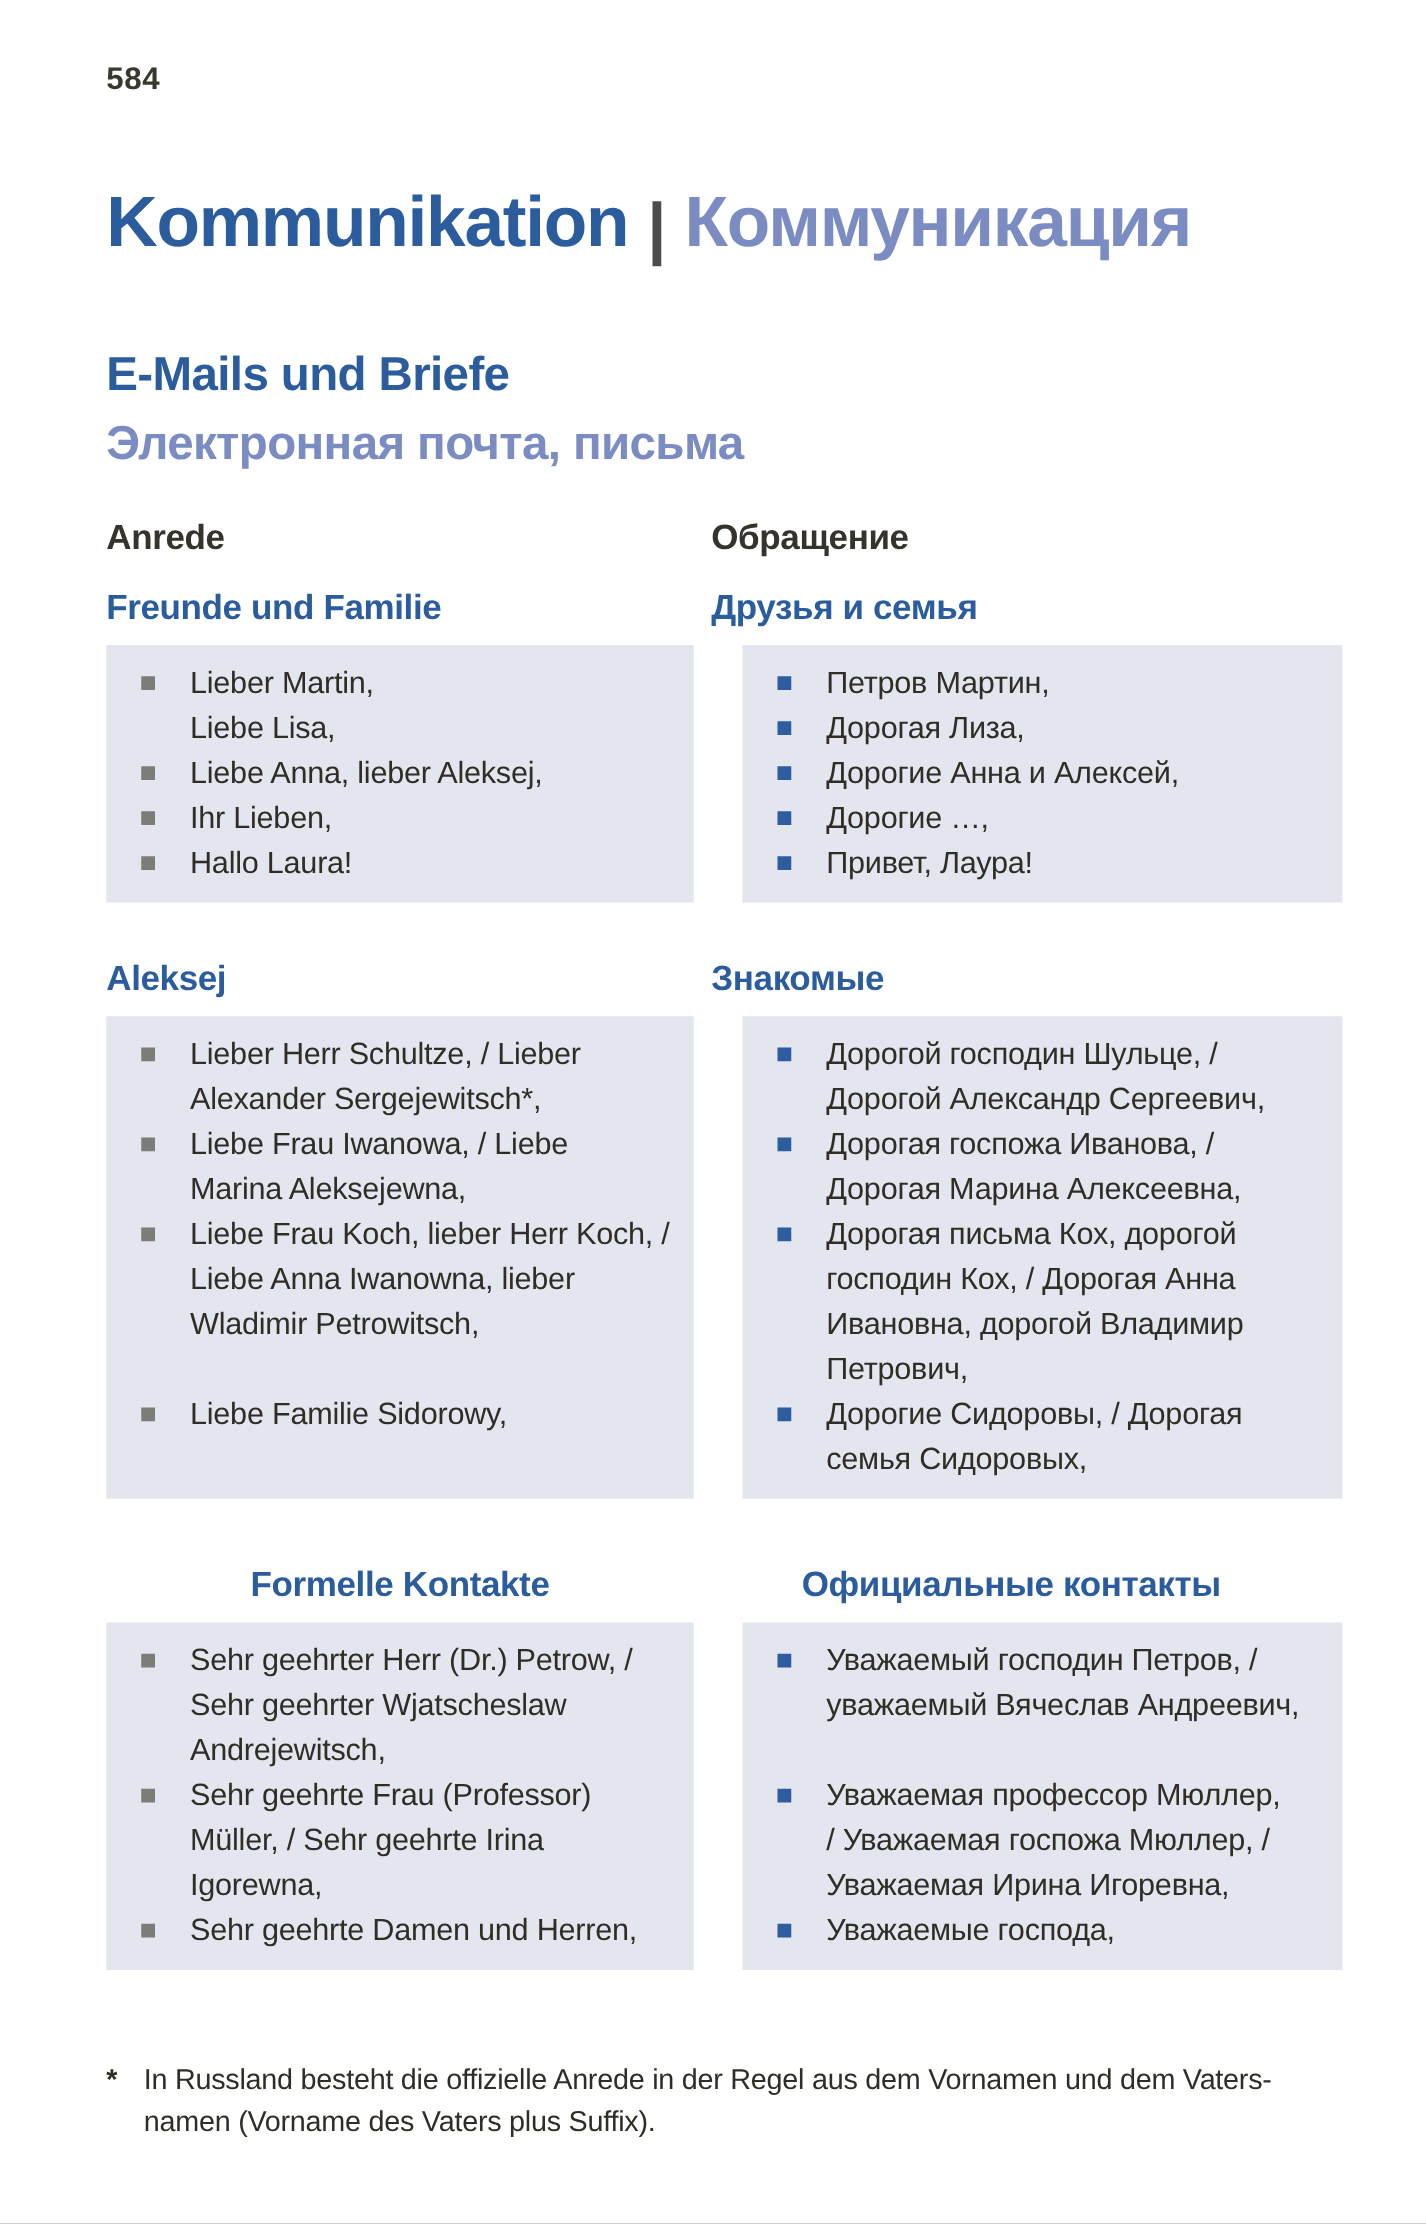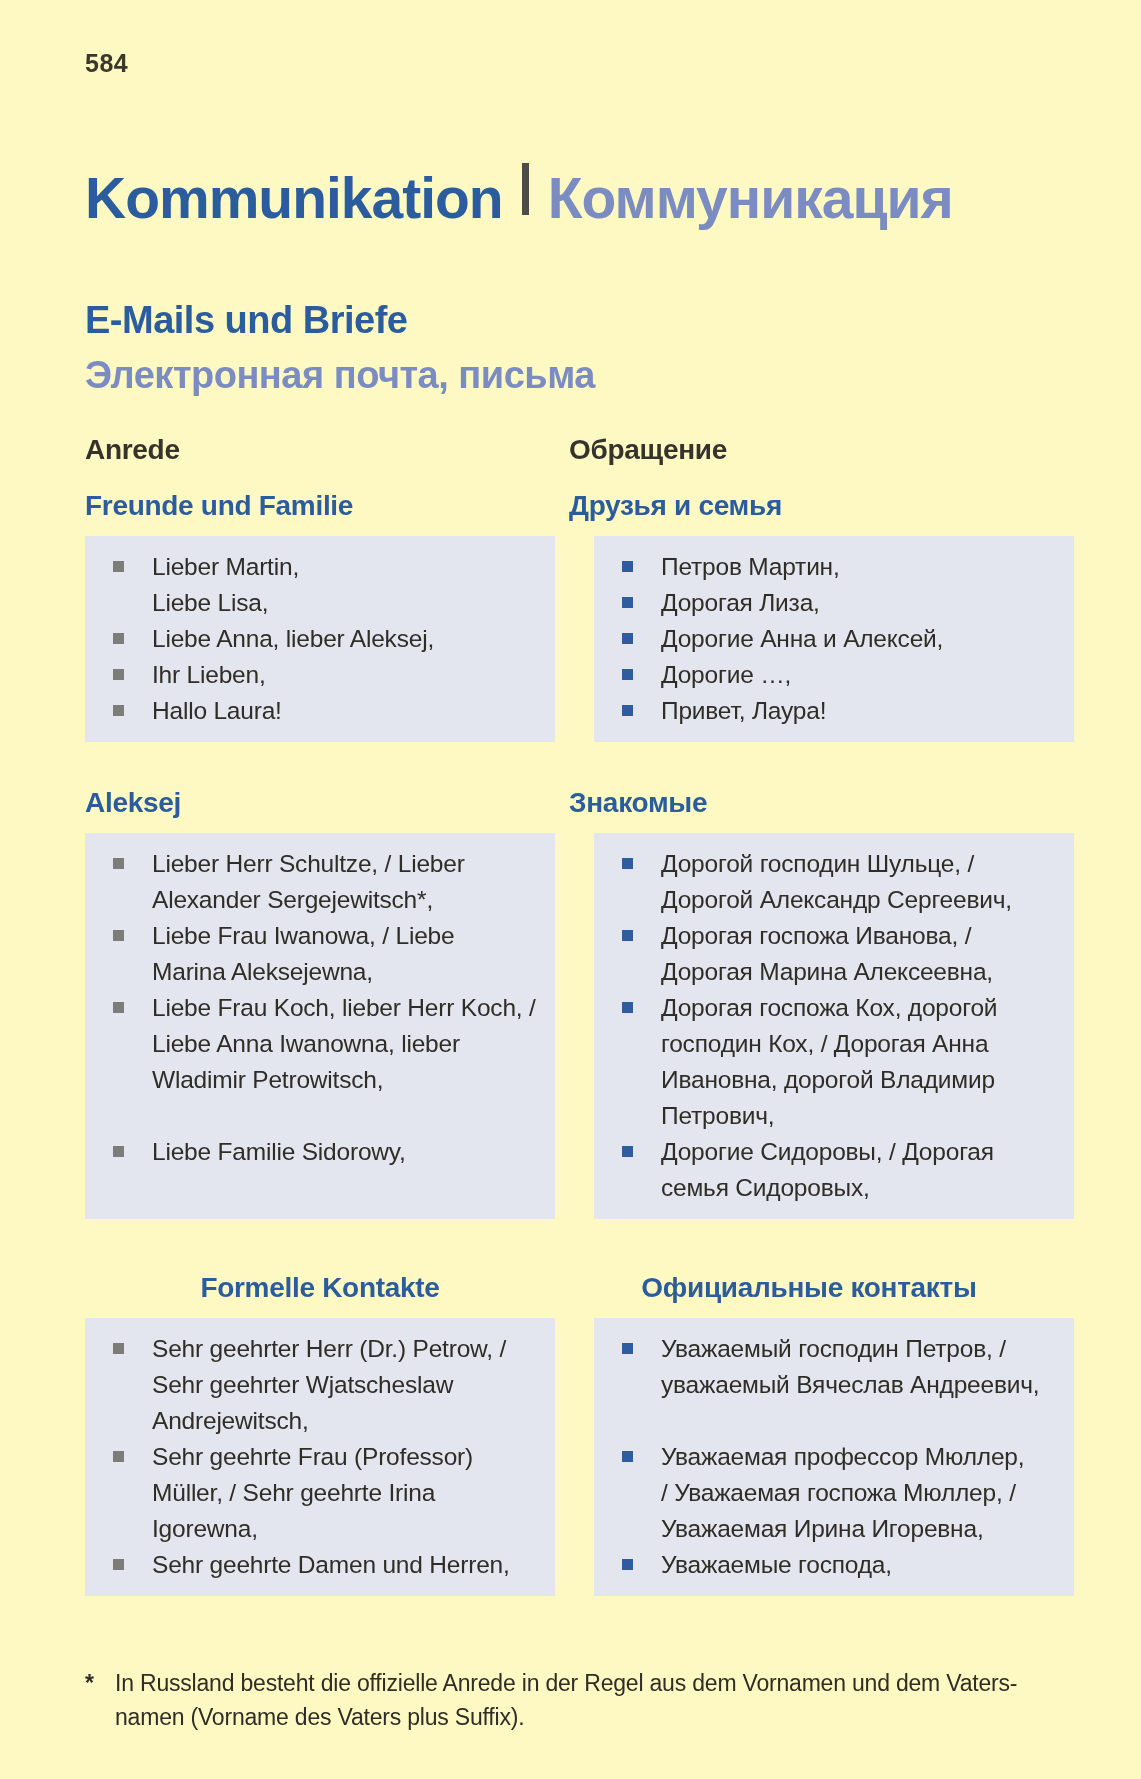--- a/index.html
+++ b/index.html
@@ -7,35 +7,35 @@
     --heading-light-blue:#7b8cc3;
     --box-bg:#e3e5ef;
     --bullet-gray:#7c7c78;
     --bullet-blue:#2e5d9f;
     --text:#2f2d26;
     --sep-gray:#4c4c4a;
   }
   html,body{margin:0;padding:0;background:#888;}
   .page{
     width:1141px;height:1779px;
-    background:#fef9c3;
+    background:#ffffff;
     font-family:"Liberation Sans","DejaVu Sans",sans-serif;
     color:var(--text);
     box-sizing:border-box;
     padding:48px 0 0 85px;
     overflow:hidden;
     position:relative;
     margin:0 auto;
   }
   .page-number{
     font-size:25px;font-weight:bold;color:#3a372c;line-height:31px;letter-spacing:.5px;
   }
   .main-title{
-    margin:84px 0 0 0;
-    display:flex;align-items:flex-start;
+    margin:64px 0 0 0;
+    display:flex;align-items:flex-end;
     font-size:57px;font-weight:bold;line-height:70px;letter-spacing:-1px;
   }
   .main-title .t-de{color:var(--heading-blue);}
   .main-title .t-sep{width:7px;height:52px;background:var(--sep-gray);margin:0 19px;flex:0 0 auto;}
   .main-title .t-ru{color:var(--heading-light-blue);}
   .subtitle{margin:60px 0 0 0;font-size:38px;font-weight:bold;line-height:55px;letter-spacing:-.5px;}
   .subtitle .s-de{display:block;color:var(--heading-blue);}
   .subtitle .s-ru{display:block;color:var(--heading-light-blue);}
   .grid{display:grid;grid-template-columns:470px 480px;column-gap:14px;}
   .col-headers{margin-top:30px;}
@@ -132,21 +132,21 @@
             <div class="line"><span class="txt">Liebe Anna Iwanowna, lieber</span></div>
             <div class="line"><span class="txt">Wladimir Petrowitsch,</span></div>
             <div class="line empty"><span class="txt">&nbsp;</span></div>
             <div class="line"><span class="bullet"></span><span class="txt">Liebe Familie Sidorowy,</span></div>
           </div>
           <div class="box ru">
             <div class="line"><span class="bullet"></span><span class="txt">Дорогой господин Шульце, /</span></div>
             <div class="line"><span class="txt">Дорогой Александр Сергеевич,</span></div>
             <div class="line"><span class="bullet"></span><span class="txt">Дорогая госпожа Иванова, /</span></div>
             <div class="line"><span class="txt">Дорогая Марина Алексеевна,</span></div>
-            <div class="line"><span class="bullet"></span><span class="txt">Дорогая госпожа Кох, дорогой</span></div>
+            <div class="line"><span class="bullet"></span><span class="txt">Дорогая письма Кох, дорогой</span></div>
             <div class="line"><span class="txt">господин Кох, / Дорогая Анна</span></div>
             <div class="line"><span class="txt">Ивановна, дорогой Владимир</span></div>
             <div class="line"><span class="txt">Петрович,</span></div>
             <div class="line"><span class="bullet"></span><span class="txt">Дорогие Сидоровы, / Дорогая</span></div>
             <div class="line"><span class="txt">семья Сидоровых,</span></div>
           </div>
         </div>
       </section>
       <section class="phrase-section last">
         <div class="grid subheads">

